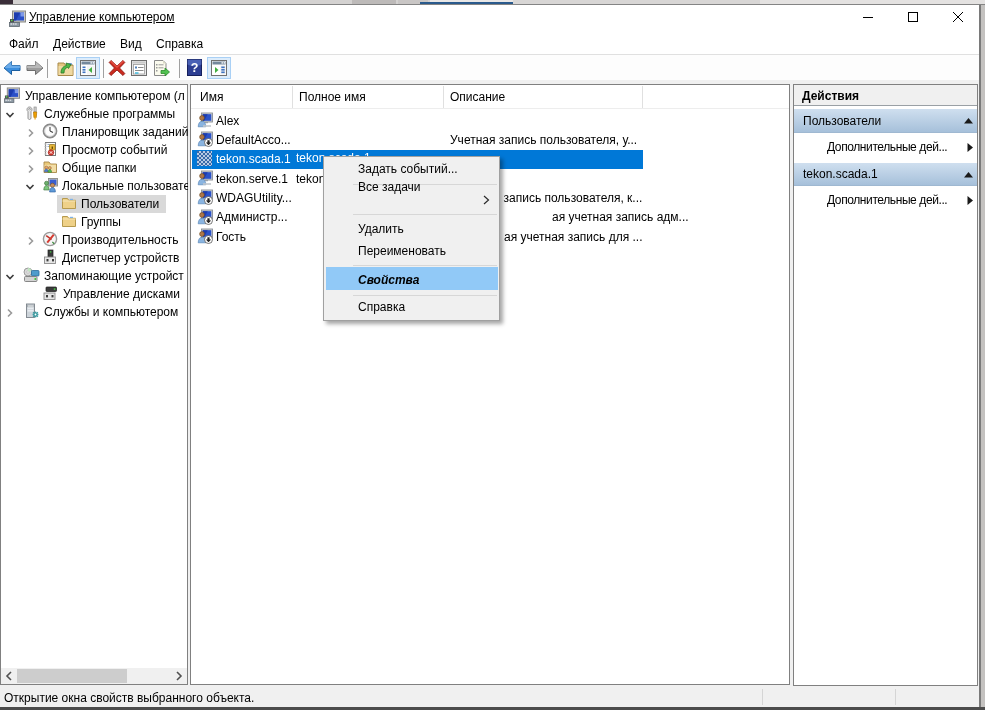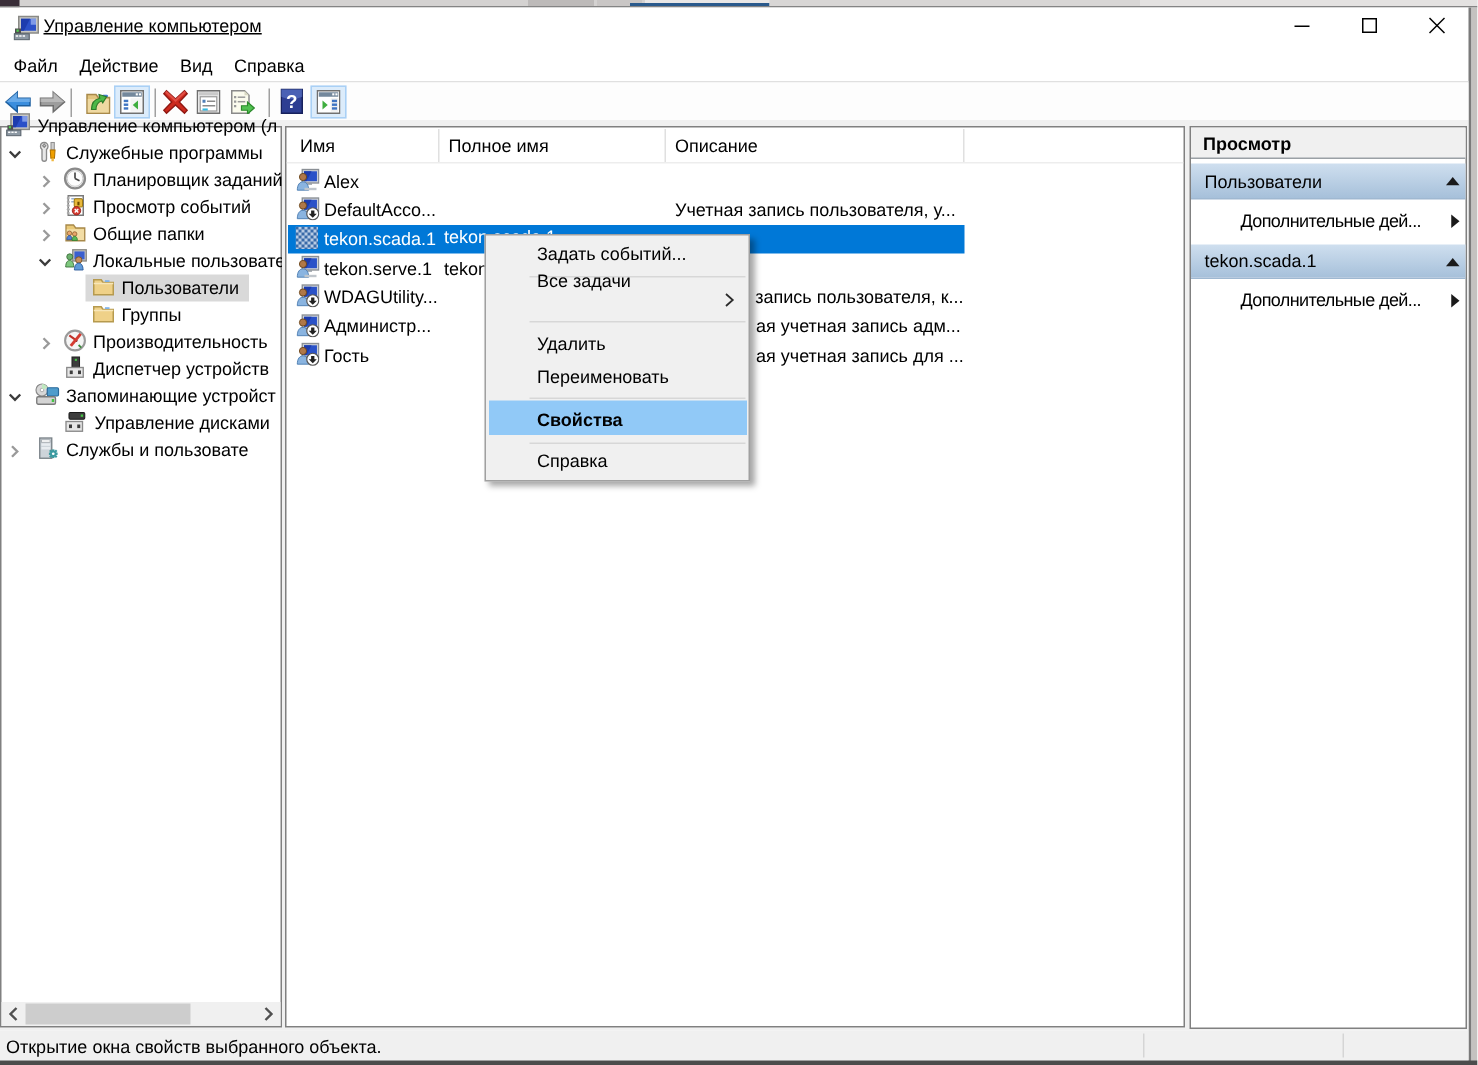--- a/index.html
+++ b/index.html
@@ -132,21 +132,21 @@
   <path d="M4 7 L7.5 10 L4 13 Z" fill="#3fae3f"></path>
   <rect x="9.5" y="5.5" width="5" height="9" fill="#f0f0f0"></rect>
   <rect x="10.3" y="6.5" width="3.4" height="1.6" fill="#3f74c2"></rect>
     <rect x="10.3" y="9" width="3.4" height="1.6" fill="#3f74c2"></rect>
     <rect x="10.3" y="11.5" width="3.4" height="1.6" fill="#3f74c2"></rect>
 </svg>
 
 <div class="abs" style="left:0;top:84px;width:979px;height:603px;background:#f0f0f0;"></div>
 
 <div class="abs" id="leftpane" style="left:0;top:84px;width:188px;height:601px;background:#fff;border:1px solid #808080;overflow:hidden;"></div>
-<div class="abs" id="tree" style="left:0;top:72px;width:188px;height:460px;overflow:hidden;white-space:nowrap;">
+<div class="abs" id="tree" style="left:0;top:84px;width:188px;height:460px;overflow:hidden;white-space:nowrap;">
 
   <div class="abs" style="left:57px;top:111px;width:109px;height:18px;background:#d9d9d9;"></div>
 
   <div class="abs" style="left:4px;top:3px;width:16px;height:16px;"><svg width="16" height="16" viewBox="0 0 17 17">
     <rect x="3.5" y="1" width="13" height="11" fill="#c9c9c5" stroke="#8a8a86" stroke-width="1"></rect>
     <rect x="5" y="2.5" width="10" height="8" fill="#2b50c8"></rect>
     <path d="M5 2.5 h6 l-4 8 h-2 z" fill="#1d3cae"></path>
     <rect x="11.5" y="2.5" width="3.5" height="4" fill="#7f9ae8"></rect>
     <rect x="1" y="9" width="4" height="5" fill="#4e4e4e"></rect>
     <rect x="2" y="9.7" width="1.5" height="1.5" fill="#51d151"></rect>
@@ -295,21 +295,21 @@
           <rect x="10.7" y="13" width="1.6" height="1.4"></rect>
     <rect x="8.6" y="10.7" width="1.4" height="1.6"></rect>
           <rect x="13" y="10.7" width="1.4" height="1.6"></rect>
     <rect x="9" y="9" width="1.4" height="1.4" transform="rotate(45 9.7 9.7)"></rect>
           <rect x="12.6" y="9" width="1.4" height="1.4" transform="rotate(45 13.3 9.7)"></rect>
     <rect x="9" y="12.6" width="1.4" height="1.4" transform="rotate(45 9.7 13.3)"></rect>
           <rect x="12.6" y="12.6" width="1.4" height="1.4" transform="rotate(45 13.3 13.3)"></rect>
         </g>
     <circle cx="11.5" cy="11.5" r="0.9" fill="#fff"></circle>
   </svg></div>
-  <div class="abs" style="left:44px;top:221px;">Службы и пользовате</div>
+  <div class="abs" style="left:44px;top:221px;">Службы и компьютером</div>
 </div>
 
 <div class="abs" style="left:1px;top:668px;width:186px;height:16px;background:#f0f0f0;">
   <svg class="abs" style="left:3px;top:3px;" width="10" height="10" viewBox="0 0 10 10">
       <path d="M7 1 L3 5 L7 9" fill="none" stroke="#505050" stroke-width="1.6"></path>
     </svg>
   <div class="abs" style="left:16px;top:1px;width:110px;height:14px;background:#cdcdcd;"></div>
   <svg class="abs" style="left:173px;top:3px;" width="10" height="10" viewBox="0 0 10 10">
       <path d="M3 1 L7 5 L3 9" fill="none" stroke="#505050" stroke-width="1.6"></path>
     </svg>
@@ -391,39 +391,39 @@
   <div class="abs" style="left:6px;top:123.5px;width:16px;height:16px;"><svg width="16" height="16" viewBox="0 0 16 16">
     <rect x="4.5" y="1" width="11" height="9" fill="#cdd2d8" stroke="#8a8f95" stroke-width="0.9"></rect>
     <rect x="5.7" y="2.2" width="8.6" height="6.6" fill="#2a52c8"></rect>
     <path d="M5.7 2.2 h5 l-3.4 6.6 h-1.6 z" fill="#1d3cae"></path>
     <circle cx="5" cy="6" r="2.4" fill="#b07848" stroke="#6a4418" stroke-width="0.6"></circle>
     <path d="M1.2 14.8 c0-3.6 1.6-5.6 3.8-5.6 s3.8 2 3.8 5.6 z" fill="#8ab4e0" stroke="#4a7ab0" stroke-width="0.6"></path>
     <circle cx="11.5" cy="11.5" r="4" fill="#fff" stroke="#555" stroke-width="0.8"></circle>
     <path d="M10.4 9.3 h2.2 v2.2 h1.6 L11.5 14.2 L8.8 11.5 h1.6 z" fill="#222"></path>
   </svg></div>
   <div class="abs" style="left:25px;top:125.2px;">Администр...</div>
-  <div class="abs" style="left:313px;top:125.2px;">ая учетная запись адм...</div>
+  <div class="abs" style="left:313px;top:125.2px;padding-left:48px;">ая учетная запись адм...</div>
 
   <div class="abs" style="left:6px;top:142.8px;width:16px;height:16px;"><svg width="16" height="16" viewBox="0 0 16 16">
     <rect x="4.5" y="1" width="11" height="9" fill="#cdd2d8" stroke="#8a8f95" stroke-width="0.9"></rect>
     <rect x="5.7" y="2.2" width="8.6" height="6.6" fill="#2a52c8"></rect>
     <path d="M5.7 2.2 h5 l-3.4 6.6 h-1.6 z" fill="#1d3cae"></path>
     <circle cx="5" cy="6" r="2.4" fill="#b07848" stroke="#6a4418" stroke-width="0.6"></circle>
     <path d="M1.2 14.8 c0-3.6 1.6-5.6 3.8-5.6 s3.8 2 3.8 5.6 z" fill="#8ab4e0" stroke="#4a7ab0" stroke-width="0.6"></path>
     <circle cx="11.5" cy="11.5" r="4" fill="#fff" stroke="#555" stroke-width="0.8"></circle>
     <path d="M10.4 9.3 h2.2 v2.2 h1.6 L11.5 14.2 L8.8 11.5 h1.6 z" fill="#222"></path>
   </svg></div>
   <div class="abs" style="left:25px;top:144.5px;">Гость</div>
   <div class="abs" style="left:313px;top:144.5px;">ая учетная запись для ...</div>
 </div>
 
 <div class="abs" id="rightpane" style="left:793px;top:84px;width:185px;height:602px;background:#fff;border:1px solid #808080;overflow:hidden;">
 
   <div class="abs" style="left:0;top:0;width:184px;height:21px;background:#f0f0f0;border-bottom:1px solid #9aa0a5;"></div>
-  <div class="abs" style="left:8px;top:4px;font-weight:bold;">Просмотр</div>
+  <div class="abs" style="left:8px;top:4px;font-weight:bold;">Действия</div>
 
   <div class="abs" style="left:0;top:24px;width:184px;height:24px;background:linear-gradient(#cfdfef,#a6c0da);border-bottom:1px solid #9fb8d1;"></div>
   <div class="abs" style="left:9px;top:29px;">Пользователи</div>
   <svg class="abs" style="left:169px;top:32px;" width="11" height="8" viewBox="0 0 11 8">
       <path d="M5.5 1 L10 6.5 L1 6.5 Z" fill="#1a1a1a"></path>
     </svg>
 
   <div class="abs" style="left:33px;top:55px;letter-spacing:-0.4px;">Дополнительные дей...</div>
   <svg class="abs" style="left:172px;top:57px;" width="8" height="11" viewBox="0 0 8 11">
       <path d="M1.5 1 L7 5.5 L1.5 10 Z" fill="#1a1a1a"></path>
@@ -446,21 +446,21 @@
   <div class="abs" style="left:29px;top:27px;width:144px;height:1px;background:#d7d7d7;"></div>
   <div class="abs" style="left:34px;top:23px;">Все задачи</div>
   <svg class="abs" style="left:158px;top:37px;" width="8" height="12" viewBox="0 0 8 12">
       <path d="M2 2 L6.5 6 L2 10" fill="none" stroke="#2b2b2b" stroke-width="1.2"></path>
     </svg>
   <div class="abs" style="left:29px;top:57px;width:144px;height:1px;background:#d7d7d7;"></div>
   <div class="abs" style="left:34px;top:65px;">Удалить</div>
   <div class="abs" style="left:34px;top:87px;">Переименовать</div>
   <div class="abs" style="left:29px;top:108px;width:144px;height:1px;background:#d7d7d7;"></div>
   <div class="abs" style="left:2px;top:110px;width:172px;height:23px;background:#91c9f7;"></div>
-  <div class="abs" style="left:34px;top:116px;font-weight:bold;">Свойства</div>
+  <div class="abs" style="left:34px;top:116px;font-weight:bold;font-style:italic;">Свойства</div>
   <div class="abs" style="left:29px;top:138px;width:144px;height:1px;background:#d7d7d7;"></div>
   <div class="abs" style="left:34px;top:142.5px;">Справка</div>
 </div>
 
 <div class="abs" style="left:0;top:687px;width:979px;height:20px;background:#f0f0f0;"></div>
 <div class="abs" style="left:762px;top:689px;width:1px;height:16px;background:#d5d5d5;"></div>
 <div class="abs" style="left:895px;top:689px;width:1px;height:16px;background:#d5d5d5;"></div>
 <div class="abs" style="left:4px;top:691px;">Открытие окна свойств выбранного объекта.</div>
 <div class="abs" style="left:0;top:707px;width:985px;height:3px;background:#4c4c4c;"></div>
 

